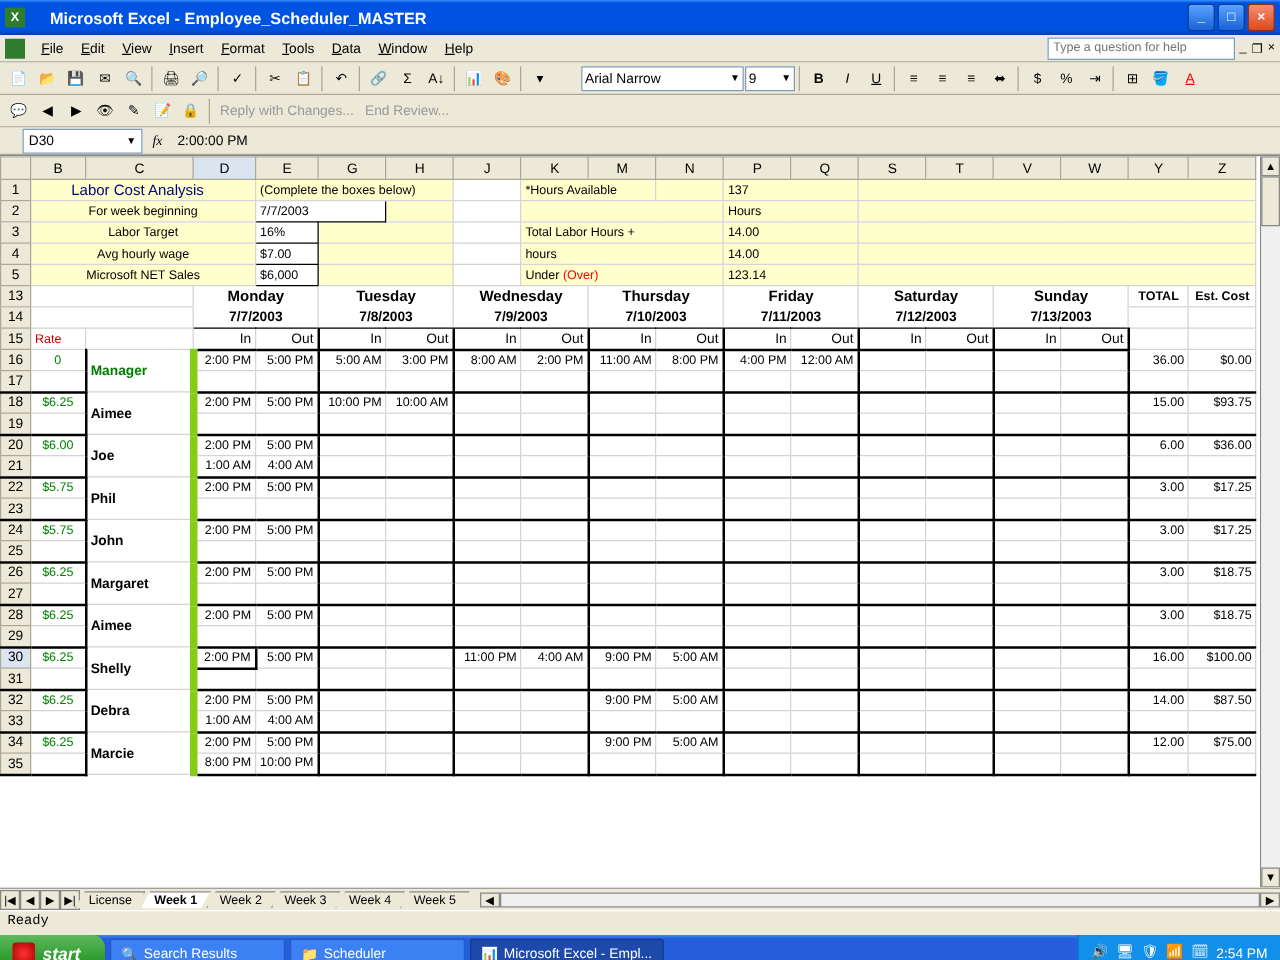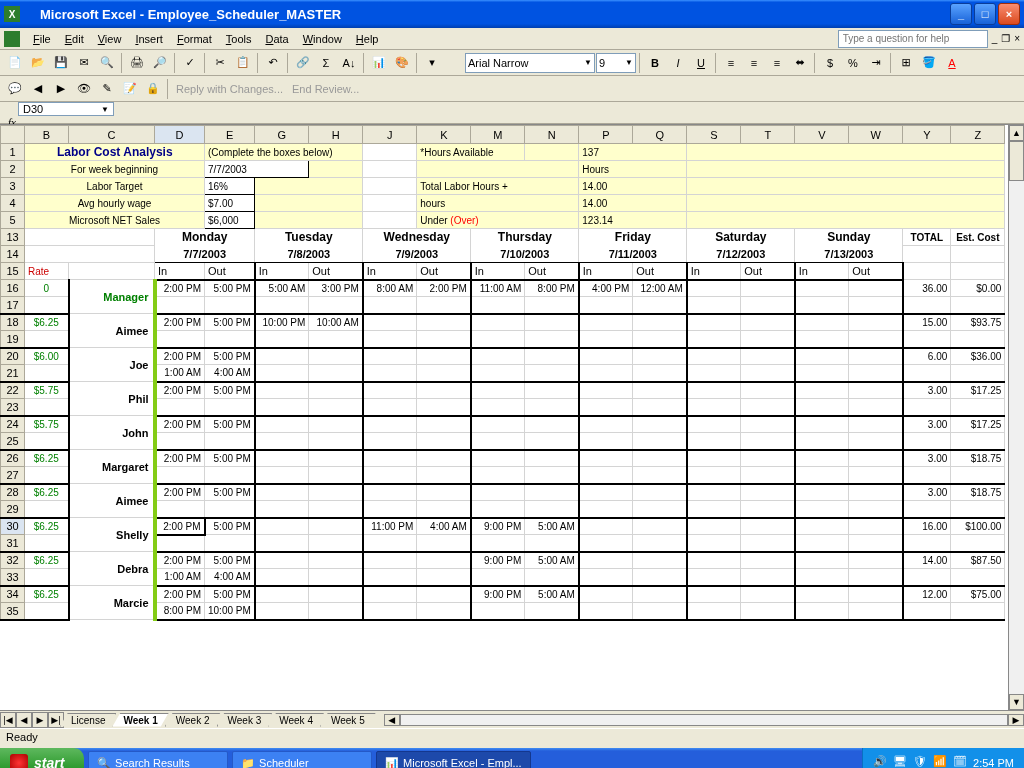--- a/index.html
+++ b/index.html
@@ -22,44 +22,44 @@
 .menubar .docctl { margin-left: 4px; font-size: 10px; }
 
 
 .toolbar { height: 26px; background: #ece9d8; display: flex; align-items: center; padding: 0 4px; border-bottom: 1px solid #aca899; gap: 1px; }
 .tbtn { width: 22px; height: 22px; display: flex; align-items: center; justify-content: center; border: 1px solid transparent; }
 .tsep { width: 2px; height: 20px; border-left: 1px solid #aca899; margin: 0 2px; }
 .tcombo { height: 20px; border: 1px solid #7f9db9; background: white; padding: 0 2px; font-size: 11px; display: flex; align-items: center; }
 .tcombo .arrow { margin-left: auto; font-size: 8px; }
 
 
-.formulabar { height: 22px; background: #ece9d8; display: flex; border-bottom: 1px solid #aca899; flex-direction: column; }
+.formulabar { height: 22px; background: #ece9d8; display: flex; align-items: center; border-bottom: 1px solid #aca899; }
 .namebox { width: 96px; height: 20px; background: white; border: 1px solid #7f9db9; display: flex; align-items: center; padding: 0 4px; margin-left: 18px; }
 .namebox .arrow { margin-left: auto; font-size: 8px; }
 .fxlabel { margin: 0 8px; font-style: italic; font-family: 'Times New Roman'; }
 .fxvalue { flex: 1; padding: 0 4px; }
 
 
 .gridwrap { position: relative; background: white; height: 586px; border-top: 1px solid #888; overflow: hidden; }
 .gridwrap table { border-collapse: collapse; table-layout: fixed; font-family: Arial, sans-serif; font-size: 10px; }
 .colhdr th { background: #ece9d8; border: 1px solid #aca899; font-weight: normal; text-align: center; height: 18px; font-size: 11px; }
 .colhdr th.sel { background: #dbe5f1; }
 .rowhdr { background: #ece9d8; border: 1px solid #aca899; text-align: center; width: 24px; font-size: 11px; }
 .rowhdr.sel { background: #dbe5f1; }
 td { border: 1px solid #d4d4d4; padding: 1px 3px; height: 17px; vertical-align: middle; white-space: nowrap; overflow: hidden; }
 td.yell { background: #ffffcc; }
 td.ybox { background: white; border: 1px solid #000; }
-td.ytitle { color: #000088; font-weight: bold; font-size: 12px; padding-left: 32px; }
+td.ytitle { color: #000088; font-weight: normal; font-size: 12px; padding-left: 32px; }
 td.lbl { text-align: center; }
 td.dayname { font-weight: bold; text-align: center; font-size: 12px; border-bottom: none; }
 td.daydate { font-weight: bold; text-align: center; font-size: 11px; border-top: none; border-bottom: 1px solid #000; }
-td.inout { text-align: left; border-bottom: 2px solid #000; font-size: 11px; }
+td.inout { text-align: right; border-bottom: 2px solid #000; font-size: 11px; }
 td.thdr { font-weight: bold; text-align: center; }
 td.rate { color: #008000; text-align: center; border-right: 2px solid #000; }
-td.emp { font-weight: bold; text-align: right; padding-right: 4px; font-size: 11px; border-right: 4px solid #84cc16; }
+td.emp { font-weight: bold; text-align: left; padding-right: 4px; font-size: 11px; border-right: 6px solid #84cc16; }
 td.emp.mgr { color: #008000; }
 td.time { text-align: right; }
 td.total { text-align: right; border-left: 2px solid #000; }
 td.cost { text-align: right; }
 td.daysep { border-right: 2px solid #000; }
 tr.rowsep td { border-bottom: 2px solid #000; }
 td.activecell { border: 2px solid #000 !important; }
 
 
 .sheettabs { height: 18px; background: #ece9d8; display: flex; align-items: center; border-top: 1px solid #888; }
@@ -70,21 +70,21 @@
 .hscroll { flex: 1; background: #ece9d8; margin-left: 8px; display: flex; }
 .hscroll .track { flex:1; background: #f0f0f0; border: 1px solid #888; position: relative; }
 .hscroll .btn { width: 16px; border: 1px solid #888; background: #ece9d8; text-align: center; font-size: 9px; }
 
 .vscroll { position: absolute; right: 0; top: 0; width: 16px; bottom: 0; background: #ece9d8; border-left: 1px solid #888; }
 .vscroll .btn { height: 16px; border: 1px solid #888; text-align: center; font-size: 9px; line-height: 14px; }
 .vscroll .track { position: absolute; top: 16px; bottom: 16px; left:0; right:0; background: #f0f0f0; }
 .vscroll .thumb { position: absolute; left:0; right:0; background: #ece9d8; border: 1px solid #888; }
 
 
-.statusbar { height: 20px; background: #ece9d8; border-top: 1px solid #fff; padding: 2px 6px; font-size: 11px; }
+.statusbar { height: 20px; background: #ece9d8; border-top: 1px solid #fff; padding: 2px 6px; font-size: 11px; font-family: Liberation Mono, monospace; }
 
 
 .taskbar { height: 30px; background: linear-gradient(to bottom, #3f8cf3 0%, #245edb 10%, #245edb 90%, #1437a0 100%); display: flex; align-items: center; }
 .startbtn { height: 30px; background: linear-gradient(to bottom, #5eb85e, #168c16); color: white; font-weight: bold; font-style: italic; padding: 0 20px 0 10px; display: flex; align-items: center; border-radius: 0 10px 10px 0; font-size: 14px; }
 .taskbtn { height: 24px; background: #3c81f3; border: 1px solid #2459c8; margin-left: 4px; color: white; padding: 0 8px; display: flex; align-items: center; font-size: 11px; border-radius: 2px; min-width: 140px; }
 .taskbtn.active { background: #1d49aa; border: 1px solid #14378e; }
 .systray { margin-left: auto; background: #1290e9; height: 30px; display: flex; align-items: center; padding: 0 10px; color: white; font-size: 11px; gap: 4px; border-left: 1px solid #0a6fc2; }
 .systray .ico { width: 16px; height: 16px; }
 </style>
 </head>

